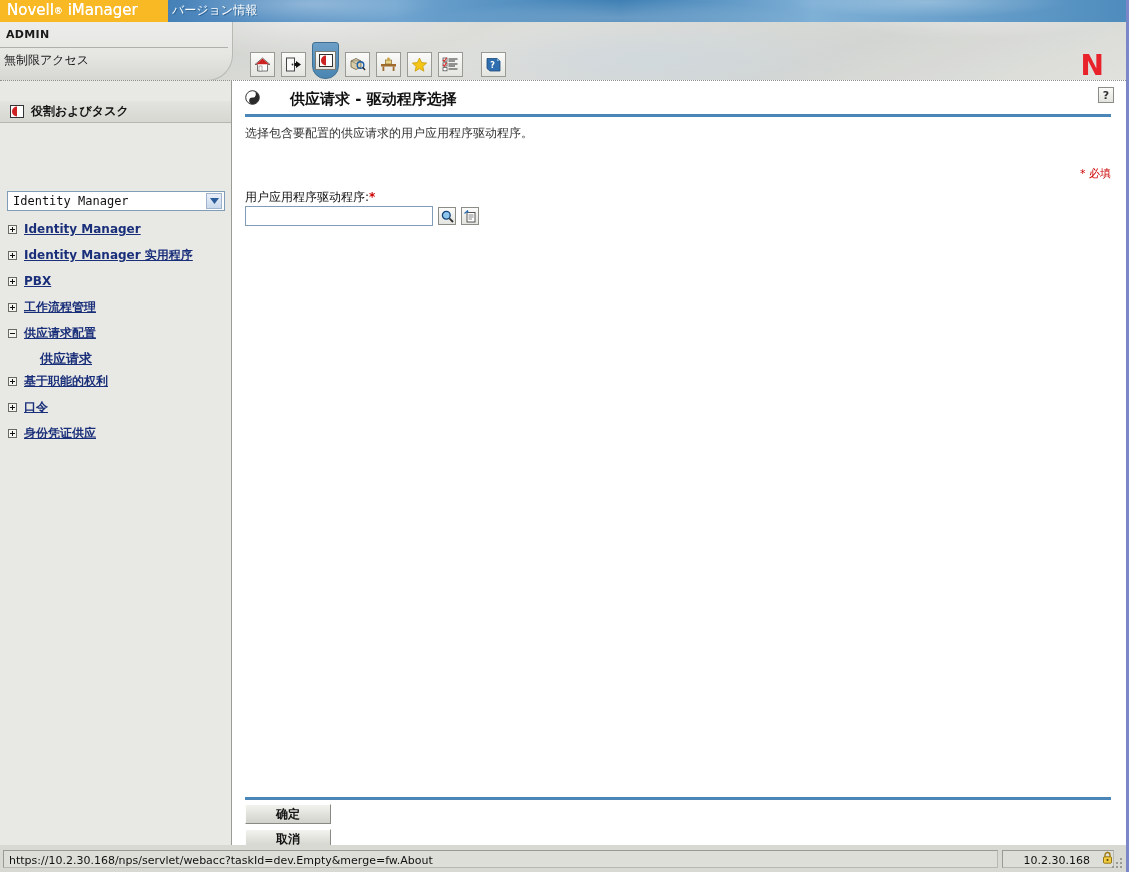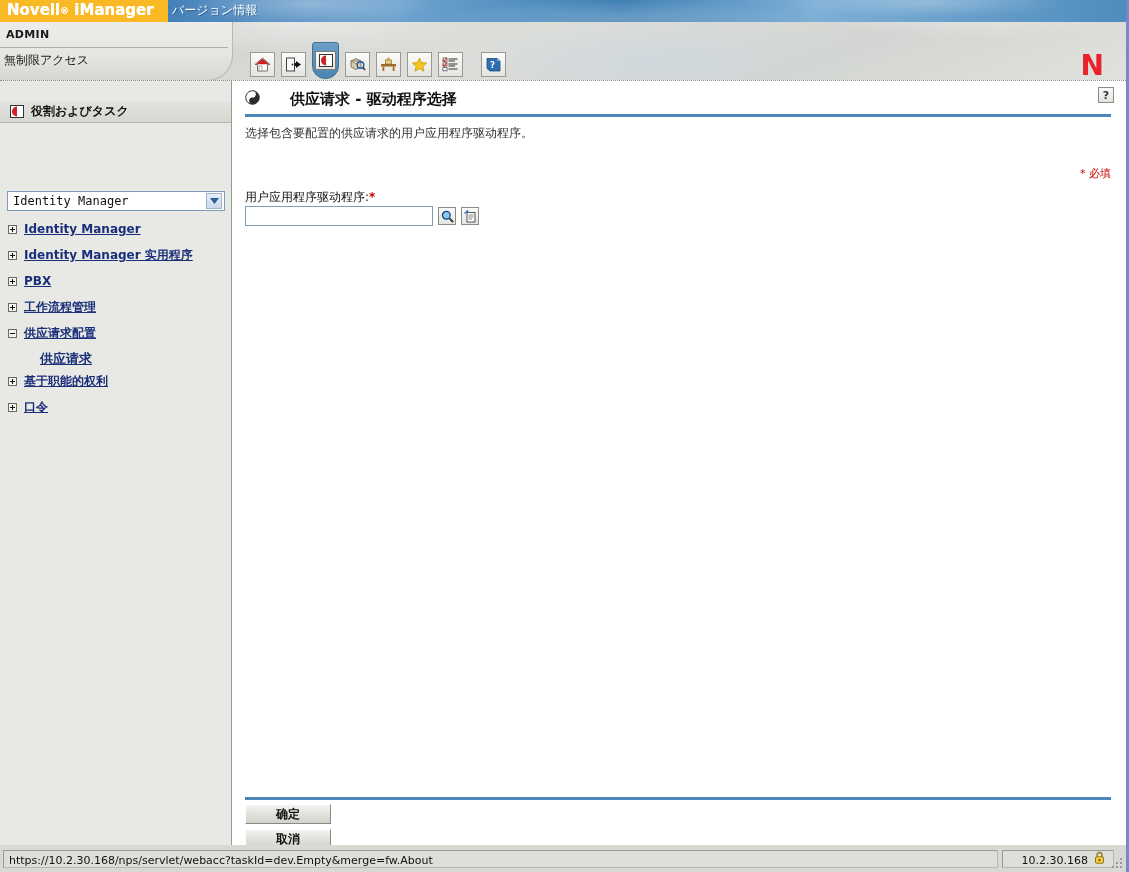--- a/index.html
+++ b/index.html
@@ -34,21 +34,21 @@
       radial-gradient(ellipse 200px 22px at 740px 2px, rgba(255,255,255,0.26), rgba(255,255,255,0) 70%);
   }
   .brandbox {
     position: absolute; left: 0; top: 0;
     width: 168px; height: 22px;
     background: #f9b924;
     display: flex; align-items: center;
   }
   .brandtext {
     font-family: "DejaVu Sans", sans-serif;
-    font-size: 15px; font-weight: bold; color: #ffffff;
+    font-size: 15px; font-weight: normal; color: #ffffff;
     letter-spacing: 0px; padding-left: 7px; line-height: 15px;
     text-shadow: 0 0 0 #fff;
     white-space: nowrap;
   }
   .brandtext .reg { font-size: 9px; vertical-align: 1px; }
   .banner-label {
     position: absolute; left: 172px; top: 2px;
     font-size: 12px; color: #ffffff;
     font-family: "DejaVu Sans", sans-serif;
     white-space: nowrap;
@@ -326,21 +326,21 @@
     left: 3px; width: 995px;
     padding-left: 5px;
   }
   .sb-url span {
     font-size: 11px; color: #111;
     font-family: "DejaVu Sans", sans-serif;
     white-space: nowrap; overflow: hidden;
   }
   .sb-zone {
     left: 1002px; width: 112px;
-    justify-content: flex-end; padding-right: 8px; gap: 6px;
+    justify-content: flex-end; padding-right: 0; gap: 12px;
   }
   .sb-zone span {
     font-size: 11px; color: #111;
     font-family: "DejaVu Sans", sans-serif;
   }
   .grip {
     position: absolute; right: 2px; bottom: 2px;
     width: 14px; height: 14px;
   }
 </style>
@@ -491,20 +491,24 @@
       <div class="sb-node sb-child">
         <span class="sb-link">供应请求</span>
       </div>
       <div class="sb-node">
         <span class="sb-exp plus"></span>
         <span class="sb-link">基于职能的权利</span>
       </div>
       <div class="sb-node">
         <span class="sb-exp plus"></span>
         <span class="sb-link">口令</span>
+      </div>
+      <div class="sb-node">
+        <span class="sb-exp plus"></span>
+        <span class="sb-link">身份凭证供应</span>
       </div>
     </div>
   </div>
 
   <div class="content">
     <div class="ct-help">?</div>
 
     <div class="ct-titlerow">
       <span>
         <svg width="15" height="15" viewBox="0 0 15 15">

